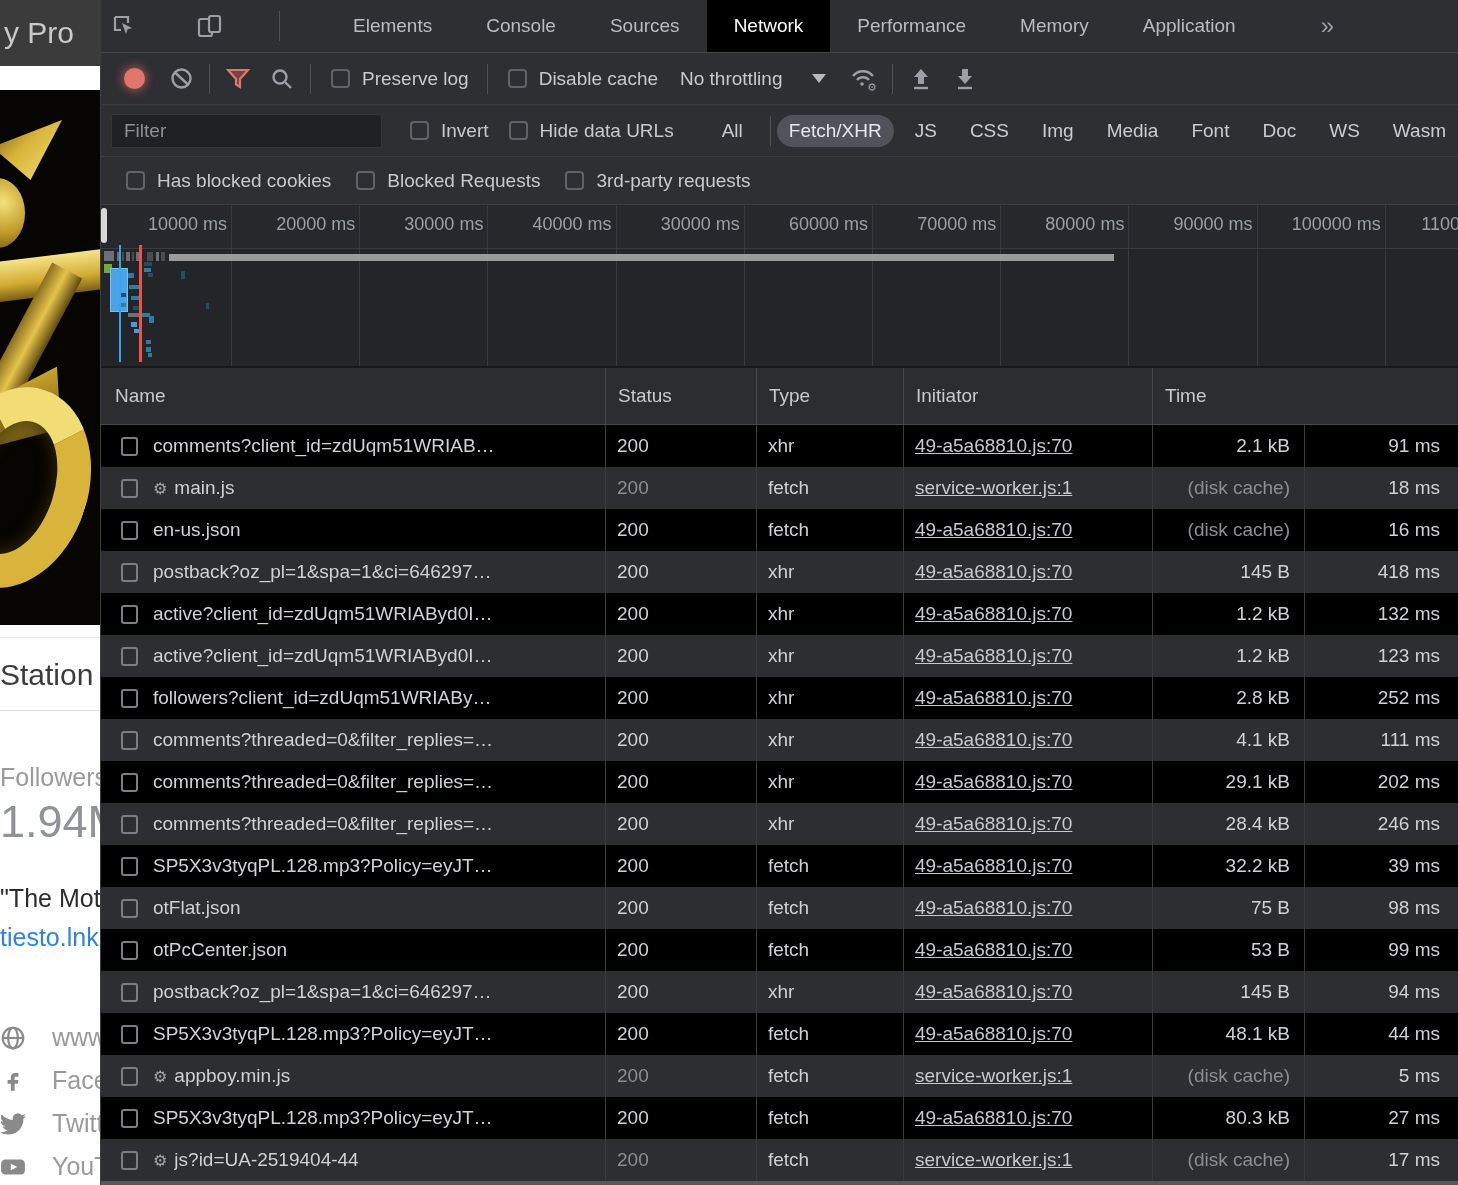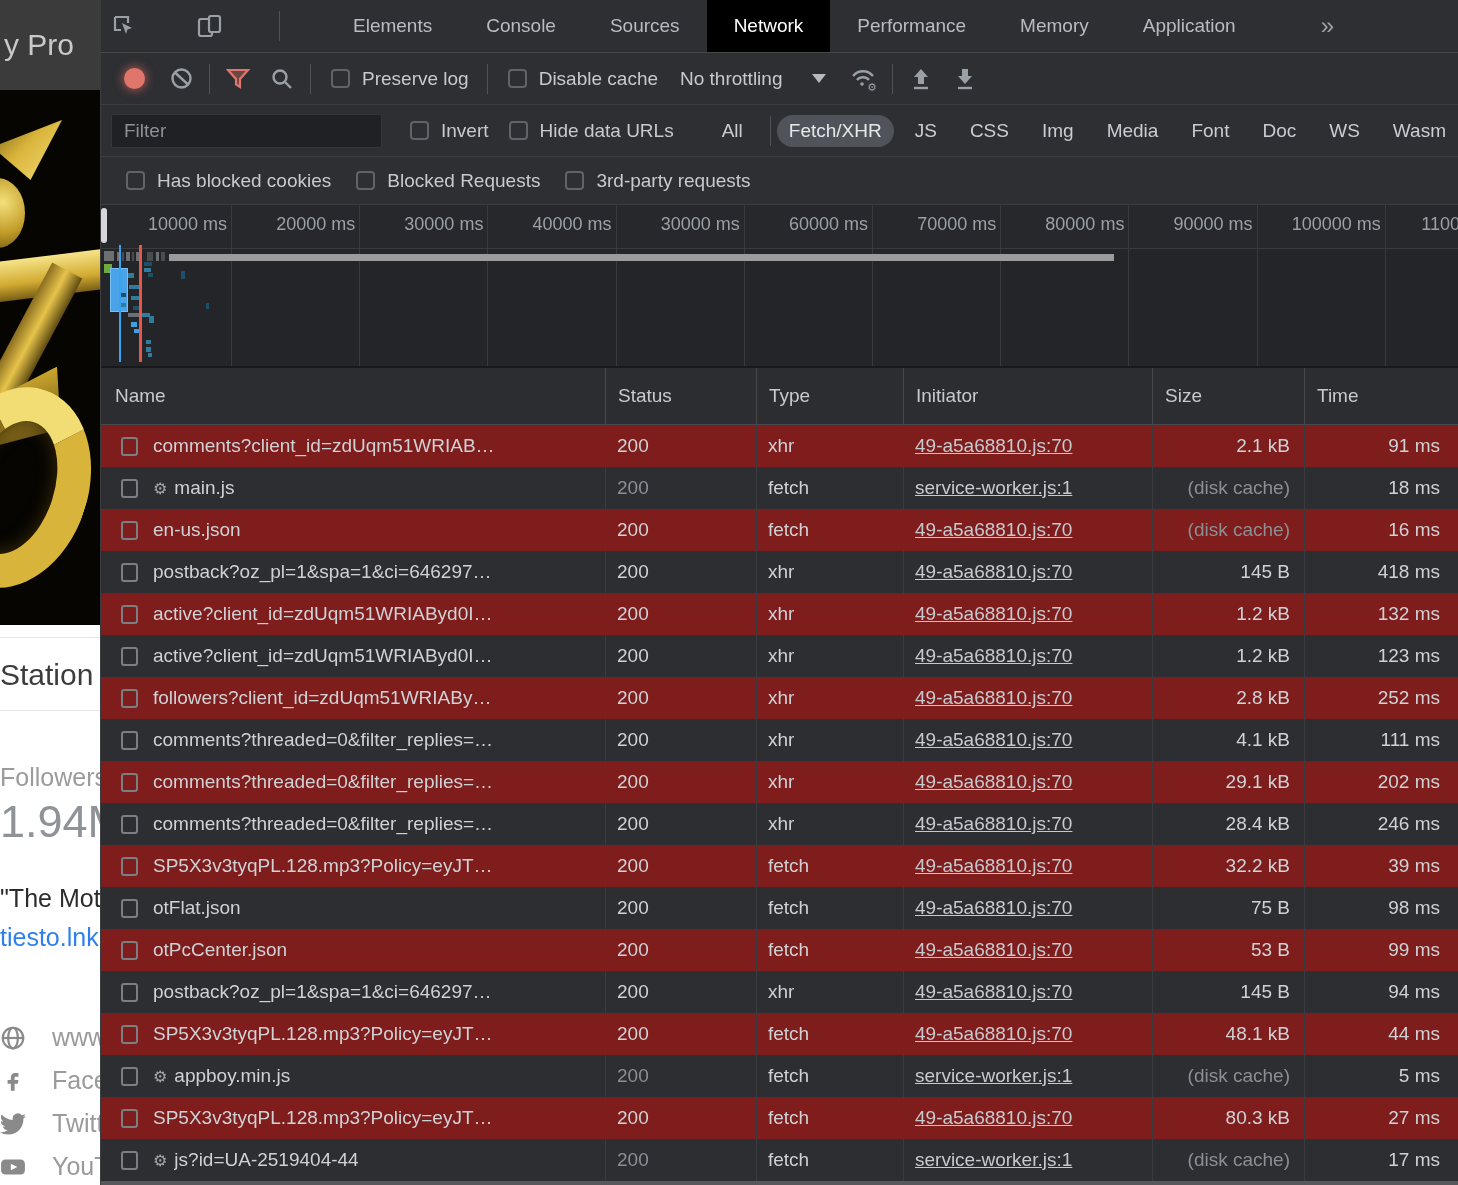--- a/index.html
+++ b/index.html
@@ -1,21 +1,21 @@
 <!DOCTYPE html>
 <html><head>
 <meta charset="utf-8">
 <style>
   html,body{margin:0;padding:0;background:#000;}
   *{box-sizing:border-box;font-family:"Liberation Sans","DejaVu Sans",sans-serif;}
   .stage{position:relative;width:1458px;height:1185px;overflow:hidden;background:#242528;}
 
   
   .page{position:absolute;left:0;top:0;width:100px;height:1185px;background:#fff;overflow:hidden;}
-  .page-header{position:absolute;left:0;top:0;width:100px;height:90px;background:#3b3b3b;color:#c9c9c9;
+  .page-header{position:absolute;left:0;top:0;width:100px;height:66px;background:#3b3b3b;color:#c9c9c9;
     font-size:30px;display:flex;align-items:center;padding-left:4px;}
   .page-art{position:absolute;left:0;top:90px;width:100px;height:535px;background:#070502;overflow:hidden;}
   .art-tri{position:absolute;left:-8px;top:30px;width:70px;height:60px;
     background:linear-gradient(135deg,#6e5716,#d9b43a 45%,#f4e07a);clip-path:polygon(0 45%,100% 0,55% 100%);}
   .art-knob{position:absolute;left:-30px;top:88px;width:55px;height:70px;border-radius:50%;
     background:radial-gradient(circle at 60% 35%,#f4e07a,#c09a27 55%,#5e4a12);}
   .art-band{position:absolute;left:-10px;top:165px;width:130px;height:40px;transform:rotate(-7deg);
     background:linear-gradient(180deg,#f6e488,#d2ab32 60%,#7a5f16);}
   .art-beam{position:absolute;left:8px;top:170px;width:34px;height:180px;transform:rotate(28deg);
     background:linear-gradient(90deg,#8a6d1f,#e6c34a 50%,#5e4a12);}
@@ -88,21 +88,21 @@
   .ov-dark{background:#1d4f66;}
   .vline-blue{position:absolute;top:40px;bottom:4px;width:2px;background:#38a3f0;}
   .vline-red{position:absolute;top:40px;bottom:4px;width:3px;background:#e8564a;}
 
   
   .grid-cols{display:grid;grid-template-columns:504px 151px 147px 249px 152px 155px;}
   .thead{height:57px;background:#2c2d31;border-bottom:1px solid #48494d;align-items:center;color:#c7cacd;font-size:19px;}
   .thead .hcell{padding-left:12px;height:100%;display:flex;align-items:center;}
   .thead .hcell + .hcell{border-left:1px solid #47484c;}
   .thead .hcell.first{padding-left:14px;}
-  .tbody{background:#7f1d1d;}
+  .tbody{background:#000000;}
   .row{height:42px;align-items:center;font-size:19px;color:#cfd2d5;}
   .row:nth-child(even){background:#2c2e31;}
   .cell{height:100%;display:flex;align-items:center;overflow:hidden;white-space:nowrap;}
   .cell + .cell{border-left:1px solid #3a3b3f;}
   .cell.name{padding-left:20px;}
   .cell.status,.cell.type,.cell.initiator{padding-left:11px;}
   .cell.size{justify-content:flex-end;padding-right:14px;}
   .cell.time{justify-content:flex-end;padding-right:19px;}
   .rowcb{width:17px;height:19px;border:2px solid #7b7e83;border-radius:3px;margin-right:15px;flex:0 0 17px;}
   .gear{color:#a2a5a9;font-size:16px;margin-right:7px;display:none;}
@@ -349,21 +349,20 @@
         <div class="ovbar ov-teal" style="left: 47px; top: 148px; width: 4px; height: 4px;"></div>
         <div class="vline-blue" style="left: 18px;"></div>
         <div class="vline-red" style="left: 38px;"></div>
       </div>
 
     <div class="thead grid-cols">
       <div class="hcell first">Name</div>
       <div class="hcell">Status</div>
       <div class="hcell">Type</div>
       <div class="hcell">Initiator</div>
-      <div class="hcell">Size</div>
       <div class="hcell">Time</div>
     </div>
     <div class="tbody">
         <div class="row grid-cols">
     <div class="cell name">
       <span class="rowcb"></span>
 
       <span class="nm">comments?client_id=zdUqm51WRIAB…</span>
     </div>
     <div class="cell status">200</div>

